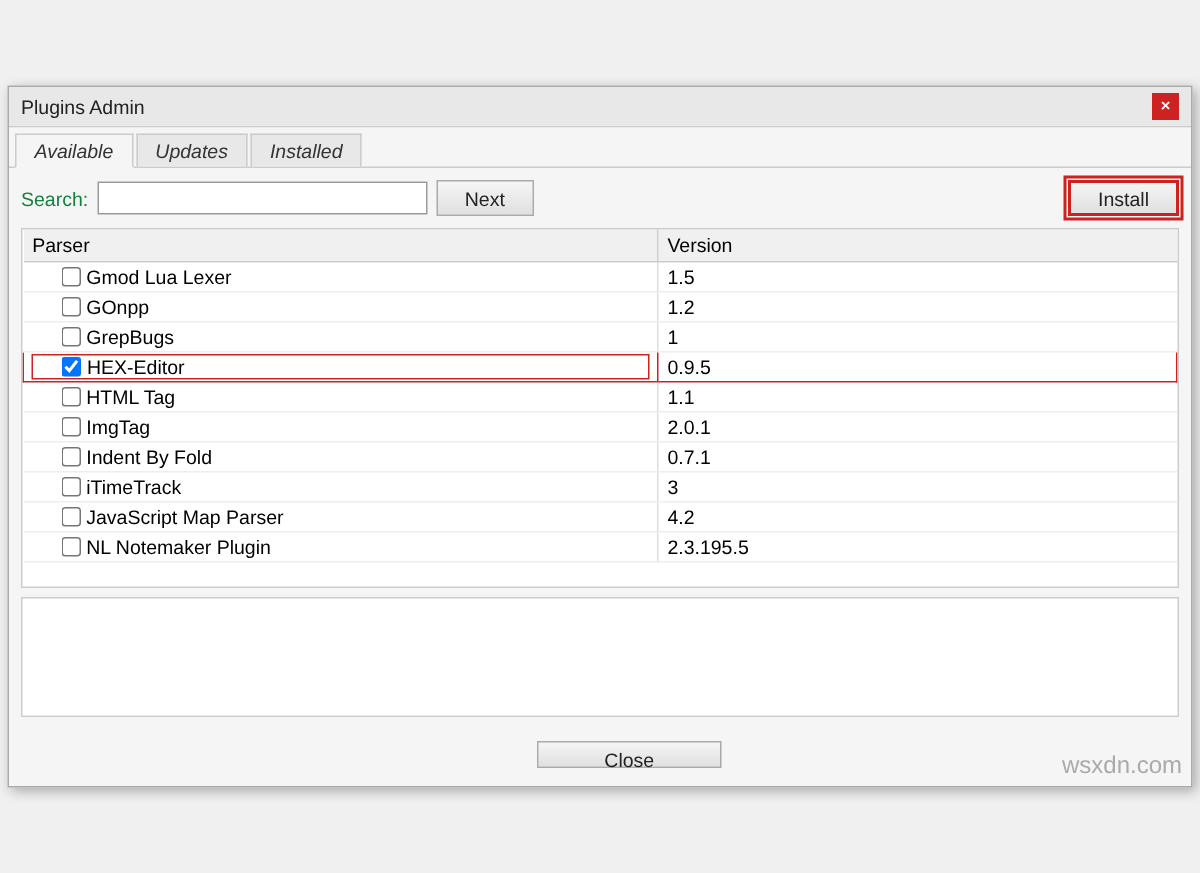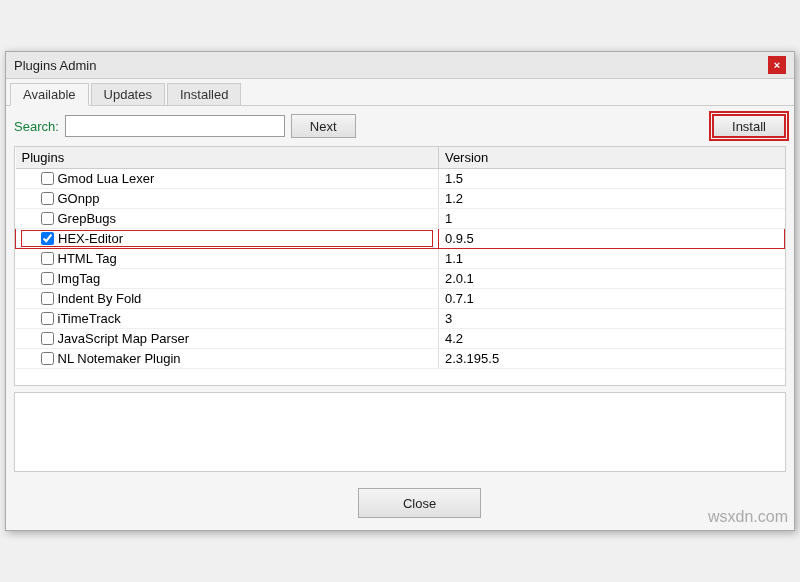--- a/index.html
+++ b/index.html
@@ -56,20 +56,21 @@
     }
     .tab {
       padding: 3px 12px;
       border: 1px solid #ccc;
       border-bottom: none;
       background: #e8e8e8;
       cursor: pointer;
       margin-right: 2px;
       font-size: 13px;
       color: #333;
+      font-style: italic;
     }
     .tab.active {
       background: #f5f5f5;
       border-bottom: 1px solid #f5f5f5;
       margin-bottom: -1px;
       z-index: 1;
     }
     .search-bar {
       display: flex;
       align-items: center;
@@ -177,21 +178,21 @@
     }
     .bottom-bar {
       display: flex;
       justify-content: center;
       padding: 10px 0 12px 0;
     }
     .close-dialog-btn {
       border: 1px solid #aaa;
       background: linear-gradient(to bottom, #f5f5f5, #e0e0e0);
       padding: 4px 44px;
-      height: 30px;
+      height: 18px;
       cursor: pointer;
       font-size: 13px;
       color: #222;
       margin-left: 39px;
     }
     .watermark {
       position: absolute;
       bottom: 4px;
       right: 6px;
       font-size: 16px;
@@ -224,21 +225,21 @@
     <button class="next-btn">Next</button>
     <div class="search-right">
       <button class="install-btn">Install</button>
     </div>
   </div>
 
   <div class="plugin-list-container">
     <table class="plugin-table">
       <thead>
         <tr>
-          <th class="col-plugin">Plugins</th>
+          <th class="col-plugin">Parser</th>
           <th class="col-version">Version</th>
         </tr>
       </thead>
       <tbody id="plugin-tbody">
       <tr class="plugin-row">
             <td class="col-plugin">
               <div class="checkbox-cell">
                 <input type="checkbox" style="">
                 <span>Gmod Lua Lexer</span>
               </div>

